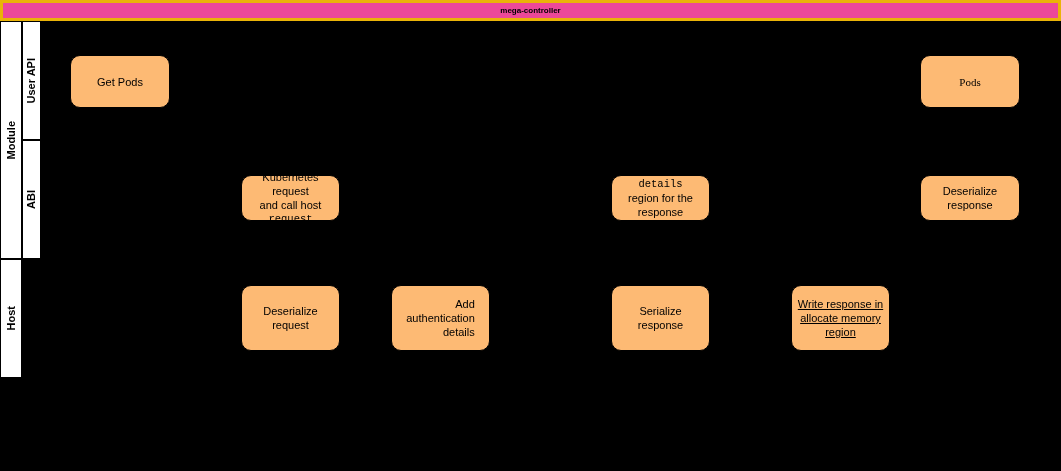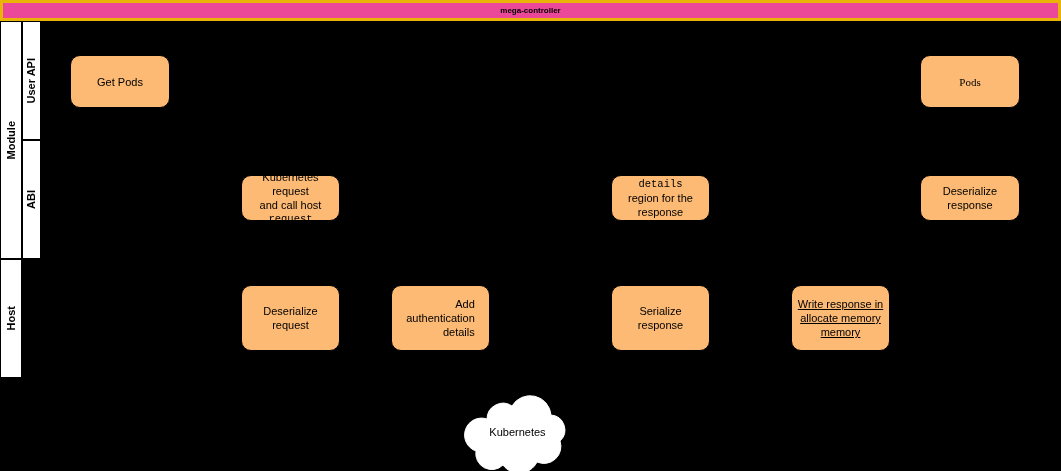--- a/index.html
+++ b/index.html
@@ -237,33 +237,18 @@
     <div>
       <span class="txt">Serialize</span>
       <span class="txt">response</span>
     </div>
   </div>
 
   <div class="node" id="node-write-response">
     <div>
       <span class="txt">Write response in</span>
       <span class="txt">allocate memory</span>
-      <span class="txt">memory</span>
-    </div>
-  </div>
-
-  <div id="cloud-kubernetes">
-    <svg viewBox="0 0 125 78" xmlns="http://www.w3.org/2000/svg">
-      <path d="M 32,26
-               A 16,16 0 0 1 57,13
-               A 21,21 0 0 1 96,22
-               A 15,15 0 0 1 105,48
-               A 17,17 0 0 1 82,69
-               A 20,20 0 0 1 48,72
-               A 16,16 0 0 1 21,58
-               A 15,15 0 0 1 32,26 Z" fill="#ffffff" stroke="#ffffff" stroke-width="1"></path>
-    </svg>
-    <div class="cloud-text">
-      <span>Kubernetes</span>
-    </div>
-  </div>
+      <span class="txt">region</span>
+    </div>
+  </div>
+
 
 </div>
 
 </body></html>

